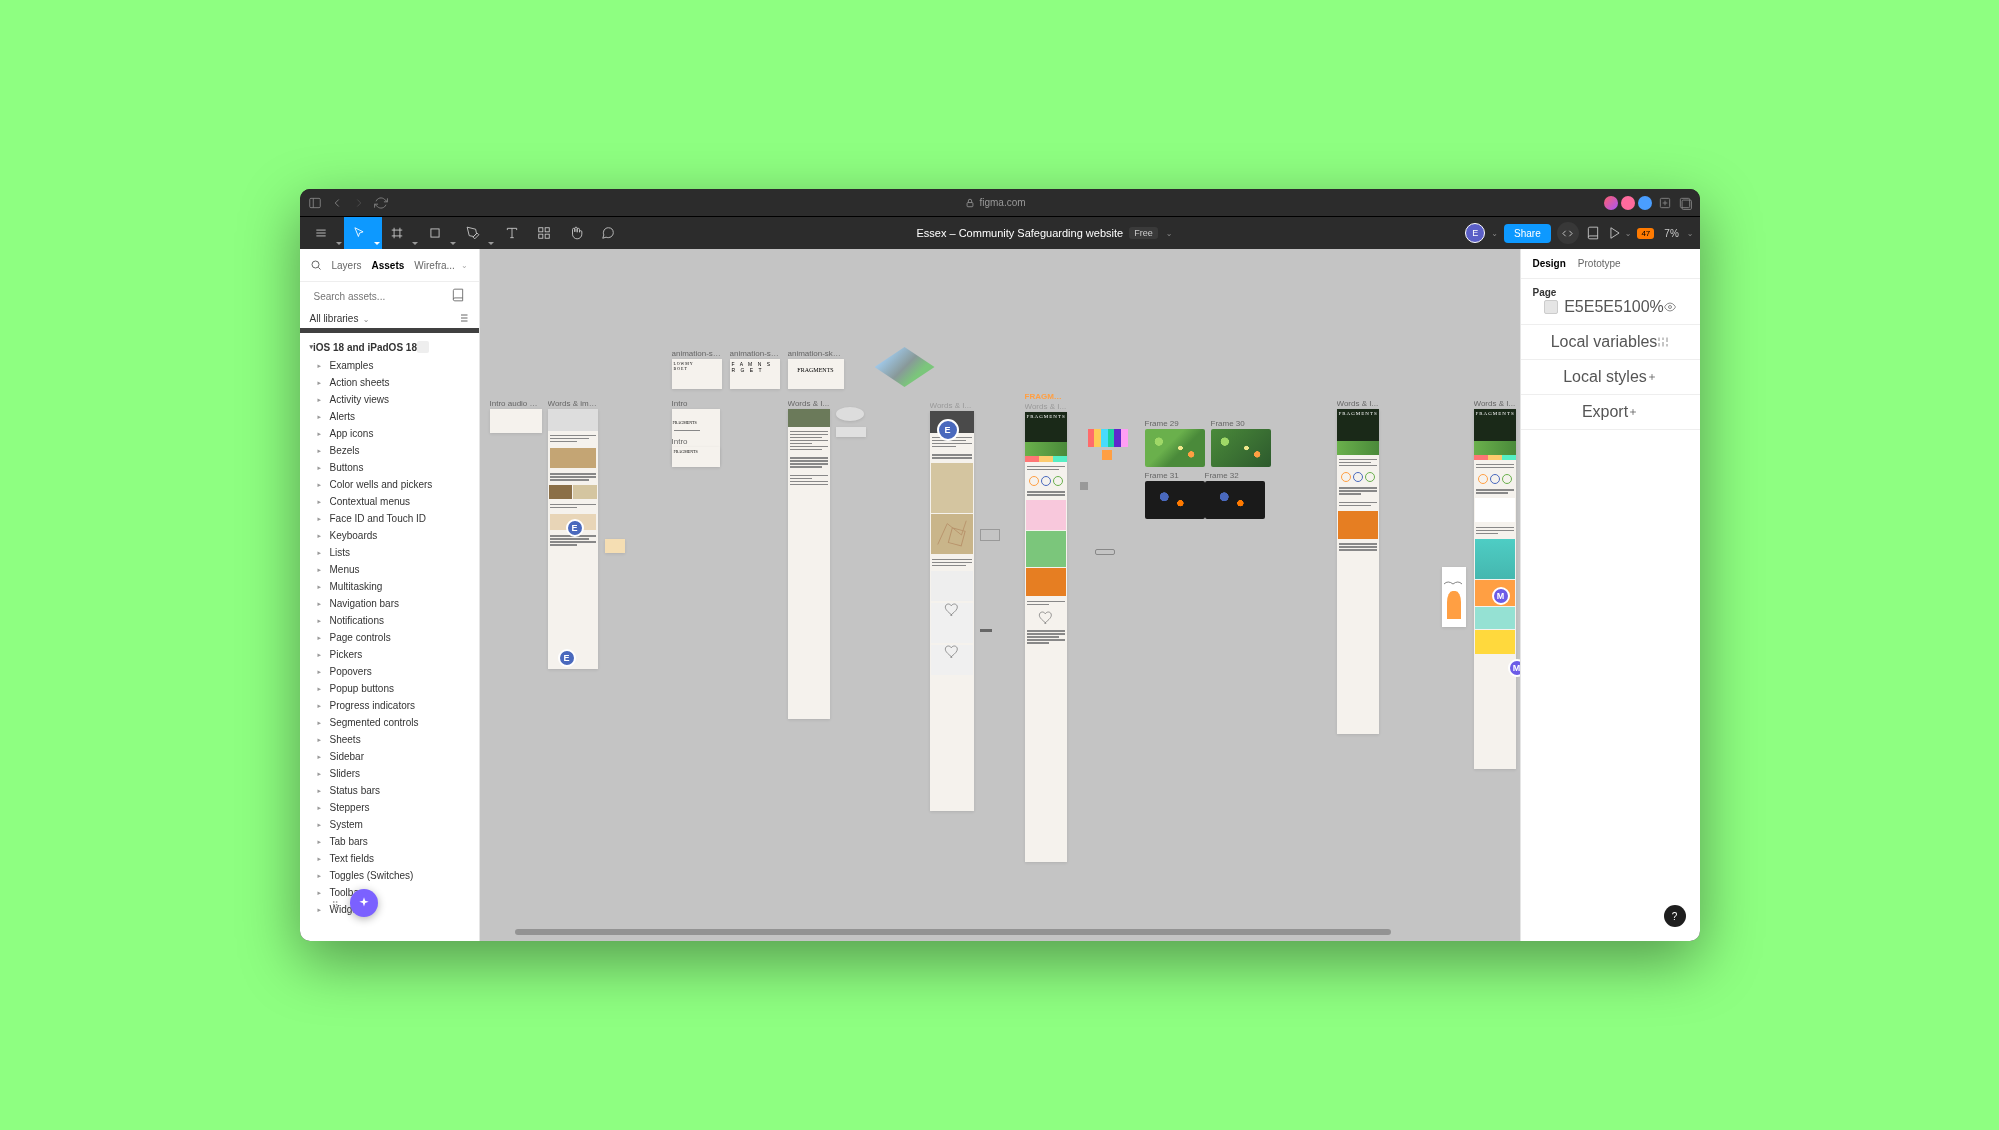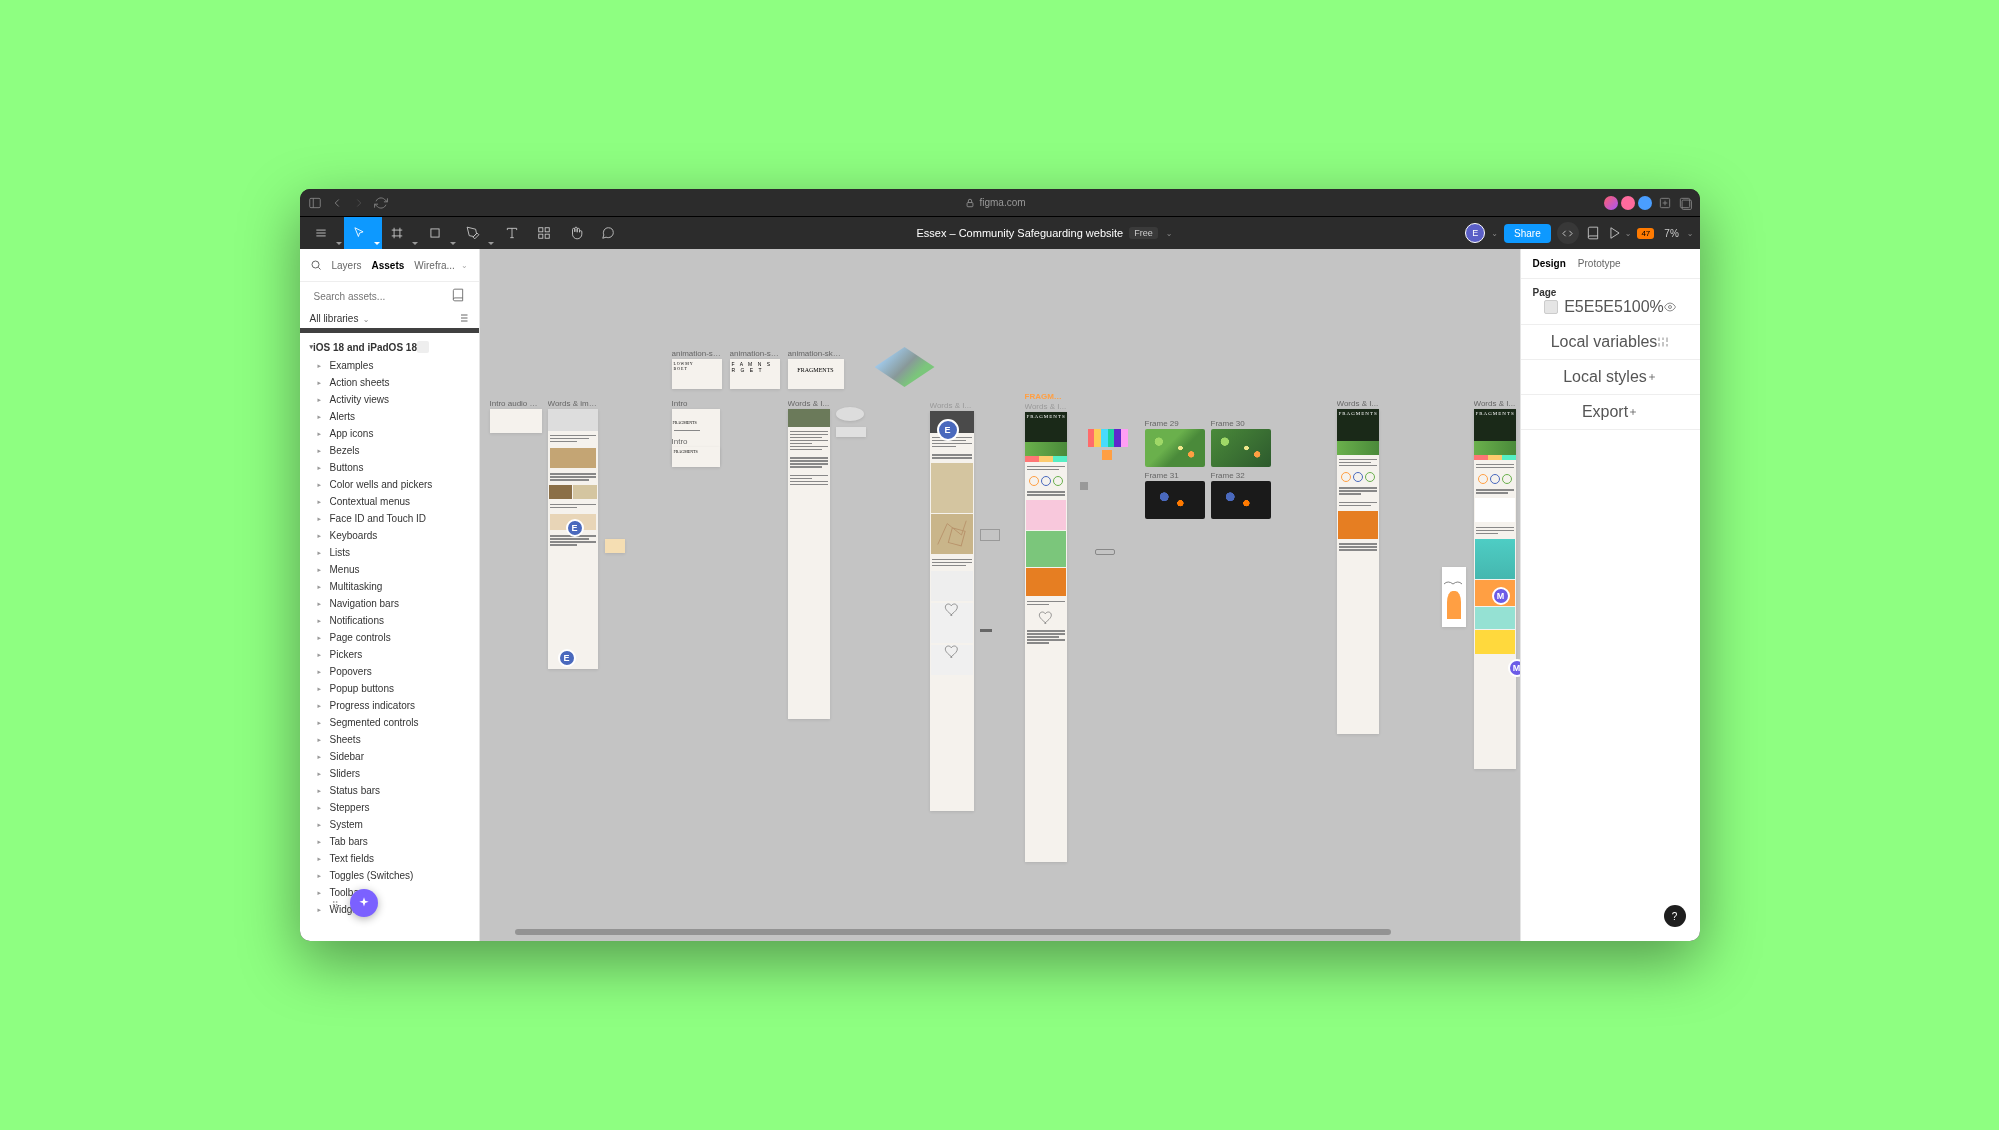--- a/index.html
+++ b/index.html
@@ -651,21 +651,21 @@
         <div style="display:flex;gap:6px">
           <div>
             <div class="frame-label">Frame 29</div>
             <div class="map-tile green"></div>
           </div>
           <div>
             <div class="frame-label">Frame 30</div>
             <div class="map-tile green" style="background:linear-gradient(135deg,#4a8a3a,#2d5a2d)"></div>
           </div>
         </div>
-        <div style="display:flex;gap:6px;margin-top:4px">
+        <div style="display:flex;margin-top:4px">
           <div>
             <div class="frame-label">Frame 31</div>
             <div class="map-tile dark"></div>
           </div>
           <div>
             <div class="frame-label">Frame 32</div>
             <div class="map-tile dark"></div>
           </div>
         </div>
       </div>

